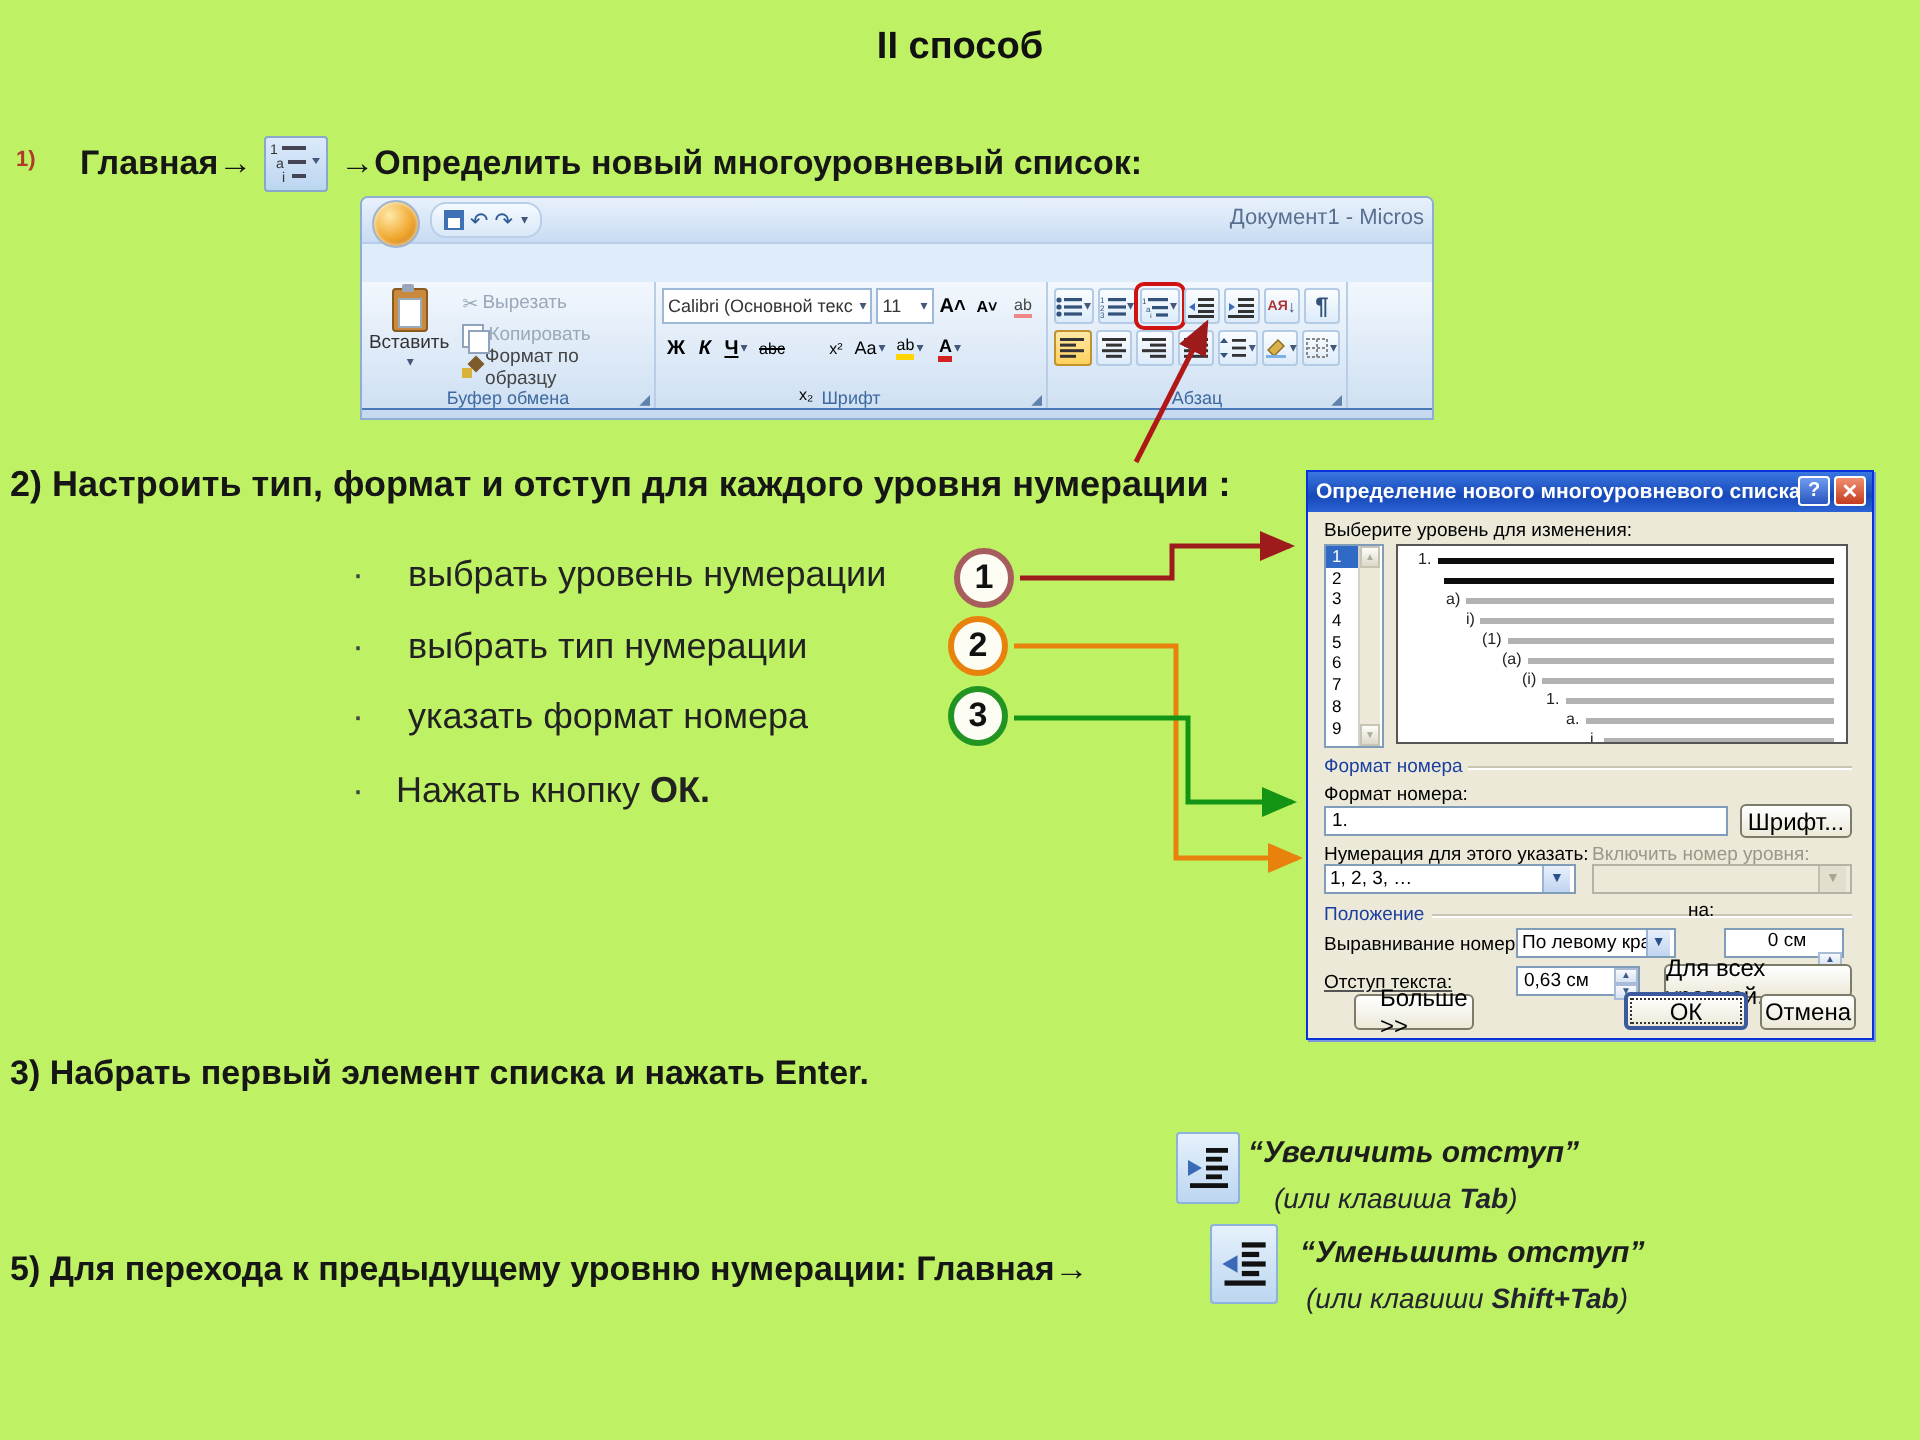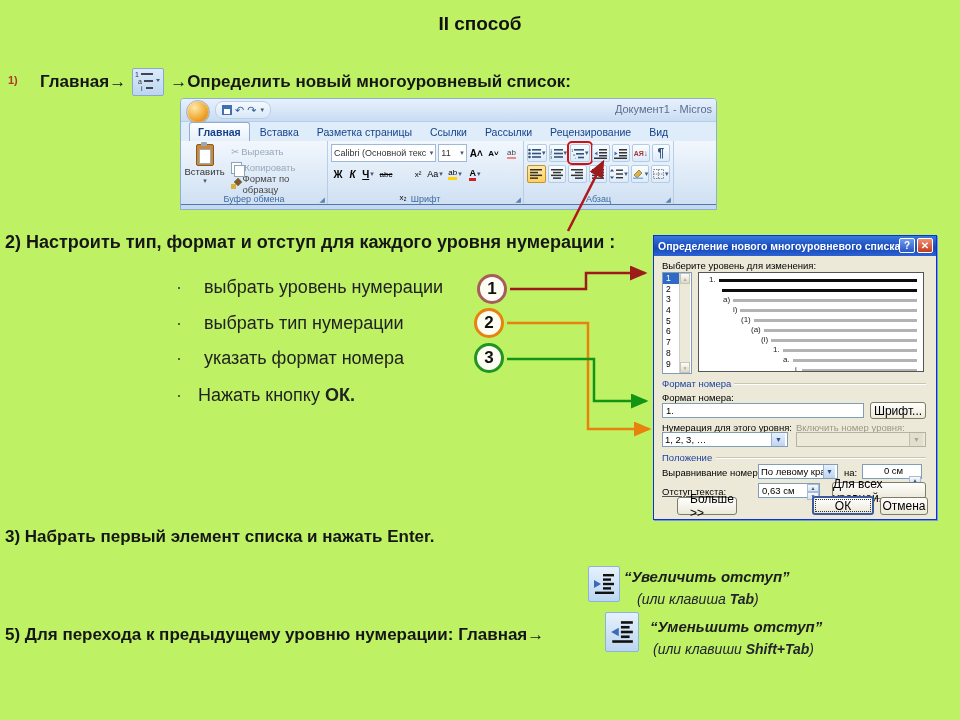--- a/index.html
+++ b/index.html
@@ -122,29 +122,20 @@
     <div class="rb-titlebar">
       <span class="rb-orb"></span>
       <span class="rb-qat">
         <span class="rb-save"></span>
         <span>↶</span>
         <span>↷</span>
         <span class="dd">▾</span>
       </span>
       <span class="rb-doctitle">Документ1 - Micros</span>
     </div>
-    <div class="rb-tabs">
-      <span class="rb-tab active">Главная</span>
-      <span class="rb-tab">Вставка</span>
-      <span class="rb-tab">Разметка страницы</span>
-      <span class="rb-tab">Ссылки</span>
-      <span class="rb-tab">Рассылки</span>
-      <span class="rb-tab">Рецензирование</span>
-      <span class="rb-tab">Вид</span>
-    </div>
     <div class="rb-body">
 
       <div class="rb-group" style="width:147px;">
         <div style="display:flex;gap:4px;">
           <div class="paste-btn">
             <div class="clip-icon"></div>
             <div>Вставить</div>
             <div class="dd">▾</div>
           </div>
           <div style="display:flex;flex-direction:column;gap:1px;">
@@ -446,39 +437,39 @@
         </div>
     </div>
 
     <div class="xp-section" style="left:8px;top:142px;">Формат номера</div>
     <div class="xp-sec-line" style="left:80px;top:147px;width:192px;"></div>
 
     <div class="xp-label" style="left:8px;top:156px;">Формат номера:</div>
     <div class="xp-input" style="left:8px;top:167px;width:202px;height:15px;">1.</div>
     <div class="xp-btn" style="left:216px;top:166px;width:56px;height:17px;">Шрифт...</div>
 
-    <div class="xp-label" style="left:8px;top:186px;">Нумерация для этого уровня:</div>
+    <div class="xp-label" style="left:8px;top:186px;">Нумерация для этого указать:</div>
     <div class="xp-select" style="left:8px;top:196px;width:126px;height:15px;">
         <span>1, 2, 3, …</span>
         <span class="arrowbox">▼</span>
       </div>
     <div class="xp-label dis" style="left:142px;top:186px;">Включить номер уровня:</div>
     <div class="xp-select dis" style="left:142px;top:196px;width:130px;height:15px;">
         <span class="arrowbox">▼</span>
       </div>
 
     <div class="xp-section" style="left:8px;top:216px;">Положение</div>
     <div class="xp-sec-line" style="left:62px;top:221px;width:210px;"></div>
 
     <div class="xp-label" style="left:8px;top:231px;">Выравнивание номера:</div>
     <div class="xp-select" style="left:104px;top:228px;width:80px;height:15px;">
         <span style="overflow:hidden;white-space:nowrap;">По левому краю</span>
         <span class="arrowbox">▼</span>
       </div>
-    <div class="xp-label" style="left:190px;top:231px;">на:</div>
+    <div class="xp-label" style="left:190px;top:214px;">на:</div>
     <div class="xp-spin" style="left:208px;top:228px;width:60px;height:15px;flex-direction:column;">
         <span>0 см</span>
         <span class="spincol">
           <span>▲</span>
           <span>▼</span>
         </span>
       </div>
 
     <div class="xp-label" style="left:8px;top:250px;text-decoration:underline;text-decoration-color:#555;">Отступ текста:</div>
     <div class="xp-spin" style="left:104px;top:247px;width:62px;height:15px;">

